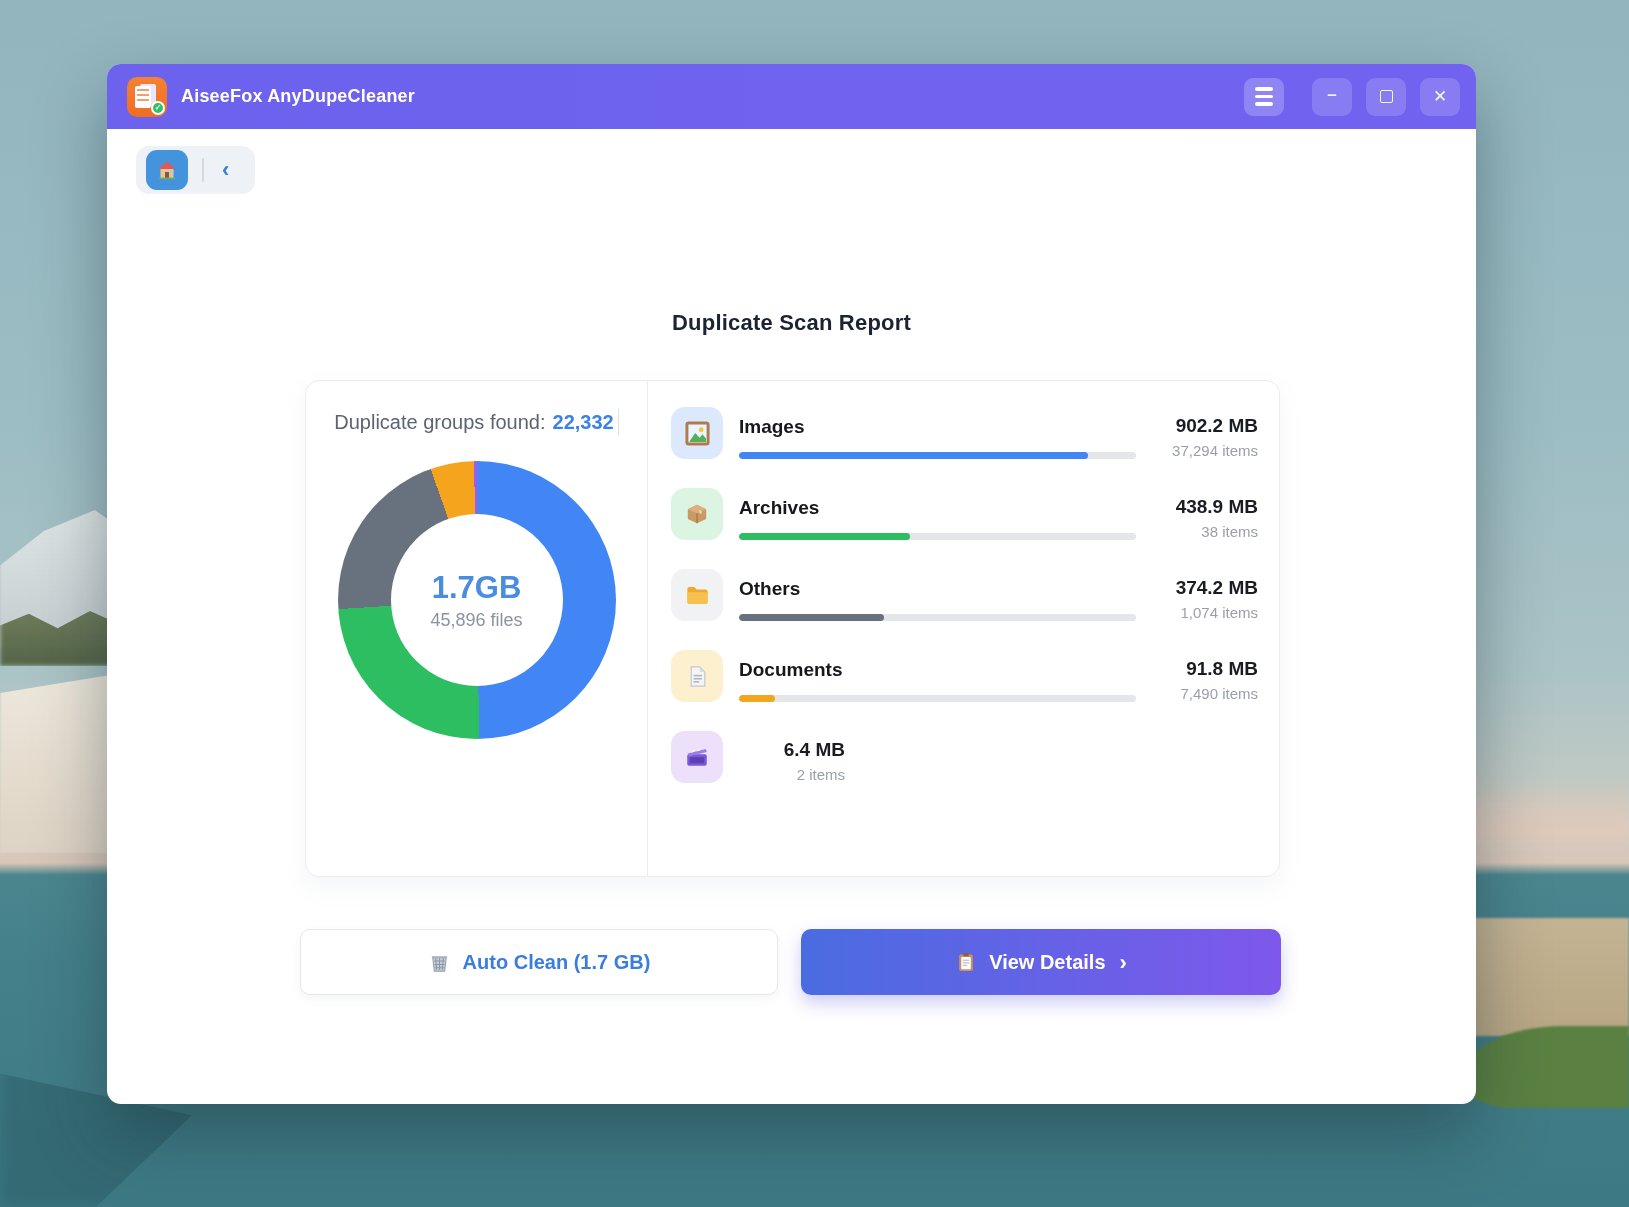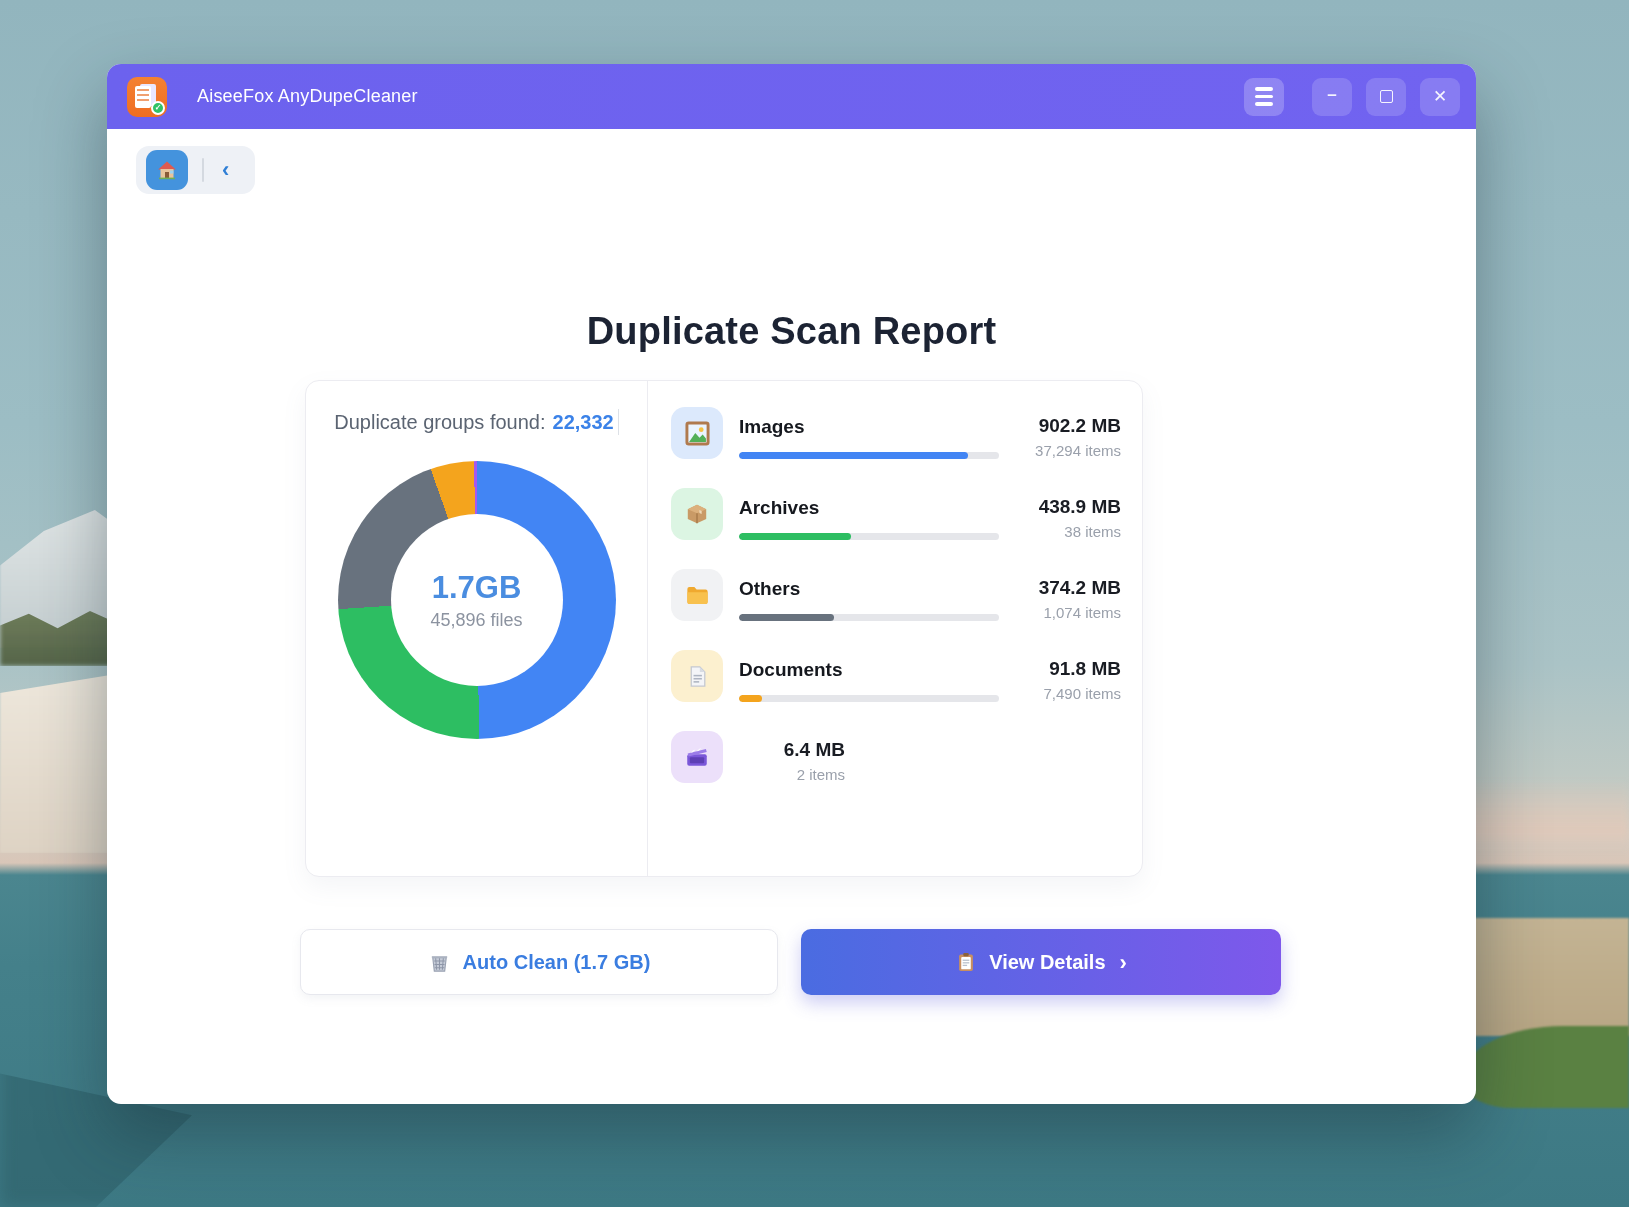--- a/index.html
+++ b/index.html
@@ -44,21 +44,21 @@
   .app-icon { width:40px; height:40px; border-radius:10px; margin-left:4px;
     background:linear-gradient(180deg,#f48132,#ef6d22); position:relative; flex:0 0 auto; }
   .app-icon .page-back { position:absolute; left:13px; top:7px; width:16px; height:22px;
     background:#e9e7ff; border-radius:2px; }
   .app-icon .page-front { position:absolute; left:8px; top:9px; width:16px; height:22px;
     background:#ffffff; border-radius:2px; }
   .app-icon .page-front i { display:block; height:2px; background:#f0a070; margin:3px 2px 0 2px; }
   .app-icon .check { position:absolute; right:2px; bottom:2px; width:14px; height:14px;
     border-radius:50%; background:#31c267; border:2px solid #ffffff;
     color:#fff; font-size:8px; line-height:10px; text-align:center; font-style:normal; font-weight:bold; }
-  .app-title { color:#ffffff; font-size:18px; font-weight:400; margin-left:30px; letter-spacing:.2px; }
+  .app-title { color:#ffffff; font-size:18px; font-weight:700; margin-left:14px; letter-spacing:.2px; }
 
   .tb-spacer { flex:1; }
   .tb-btn { width:40px; height:38px; border-radius:9px; background:rgba(255,255,255,.16);
     display:flex; align-items:center; justify-content:center; margin-left:14px; cursor:pointer;
     color:rgba(255,255,255,.92); font-size:17px; }
   .tb-btn.menu { background:rgba(255,255,255,.22); margin-right:14px; flex-direction:column; gap:4px; }
   .tb-btn.menu i { display:block; width:18px; height:3.5px; background:#ffffff; border-radius:2px; }
   .tb-btn .max-box { width:13px; height:13px; border:1.8px solid rgba(255,255,255,.92); border-radius:2px; }
   .tb-btn.minimize span { margin-top:-4px; font-weight:700; }
 
@@ -66,24 +66,24 @@
   .nav-pill { position:absolute; left:29px; top:82px; width:119px; height:48px;
     background:#eef1f6; border-radius:13px; display:flex; align-items:center; padding:0 10px; }
   .home-btn { width:42px; height:40px; border-radius:11px; background:#4493dd;
     display:flex; align-items:center; justify-content:center; cursor:pointer; }
   .nav-divider { width:2px; height:24px; background:#d4d9e0; margin:0 12px 0 14px; border-radius:1px; }
   .back-btn { color:#2f7fd6; font-size:22px; font-weight:700; cursor:pointer; line-height:1;
     padding:2px 6px; }
 
   
   .heading { position:absolute; left:0; top:246px; width:100%; text-align:center;
-    font-size:38px; font-weight:700; color:#1c2333; letter-spacing:.2px; }
-
-  
-  .card { position:absolute; left:198px; top:316px; width:838px; height:497px;
+    font-size:22px; font-weight:700; color:#1c2333; letter-spacing:.2px; }
+
+  
+  .card { position:absolute; left:198px; top:316px; width:975px; height:497px;
     background:#ffffff; border:1px solid #ececf1; border-radius:14px;
     box-shadow:0 10px 24px rgba(120,130,150,.08); display:flex; }
   .card-left { width:342px; border-right:1px solid #ececf1; padding-top:28px;
     display:flex; flex-direction:column; align-items:center; }
   .groups-line { font-size:20px; color:#5b6472; display:flex; align-items:center; }
   .groups-count { color:#3b82e8; font-weight:700; margin-left:7px; }
   .count-caret { width:1px; height:26px; background:#dde1e7; margin-left:4px; }
 
   .donut-wrap { position:relative; width:278px; height:278px; margin-top:26px; }
   .donut { position:absolute; inset:0; border-radius:50%;

